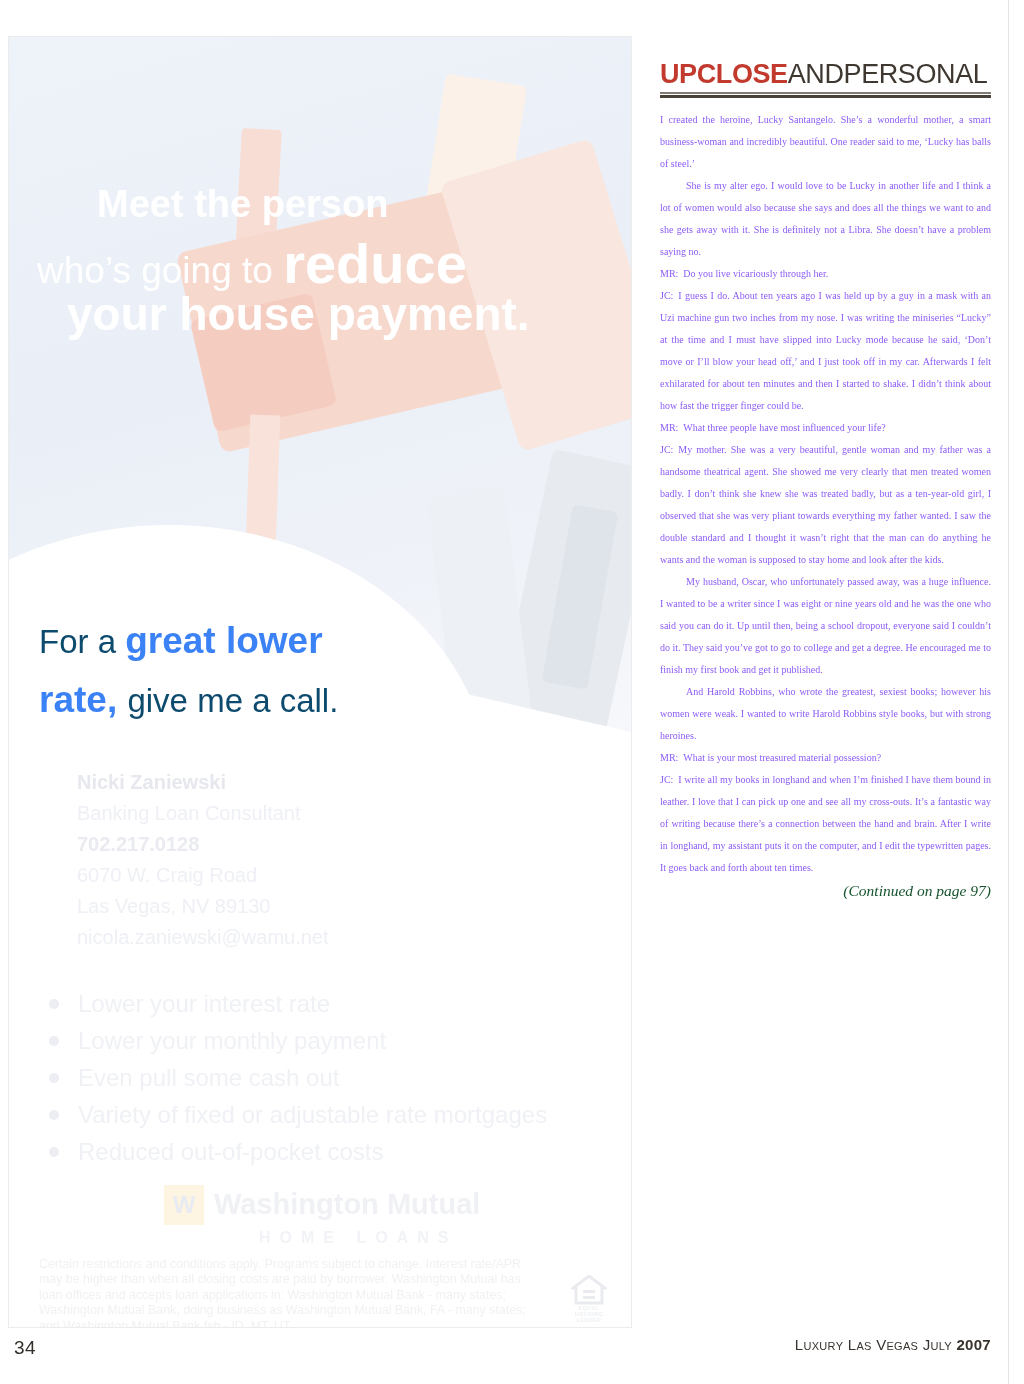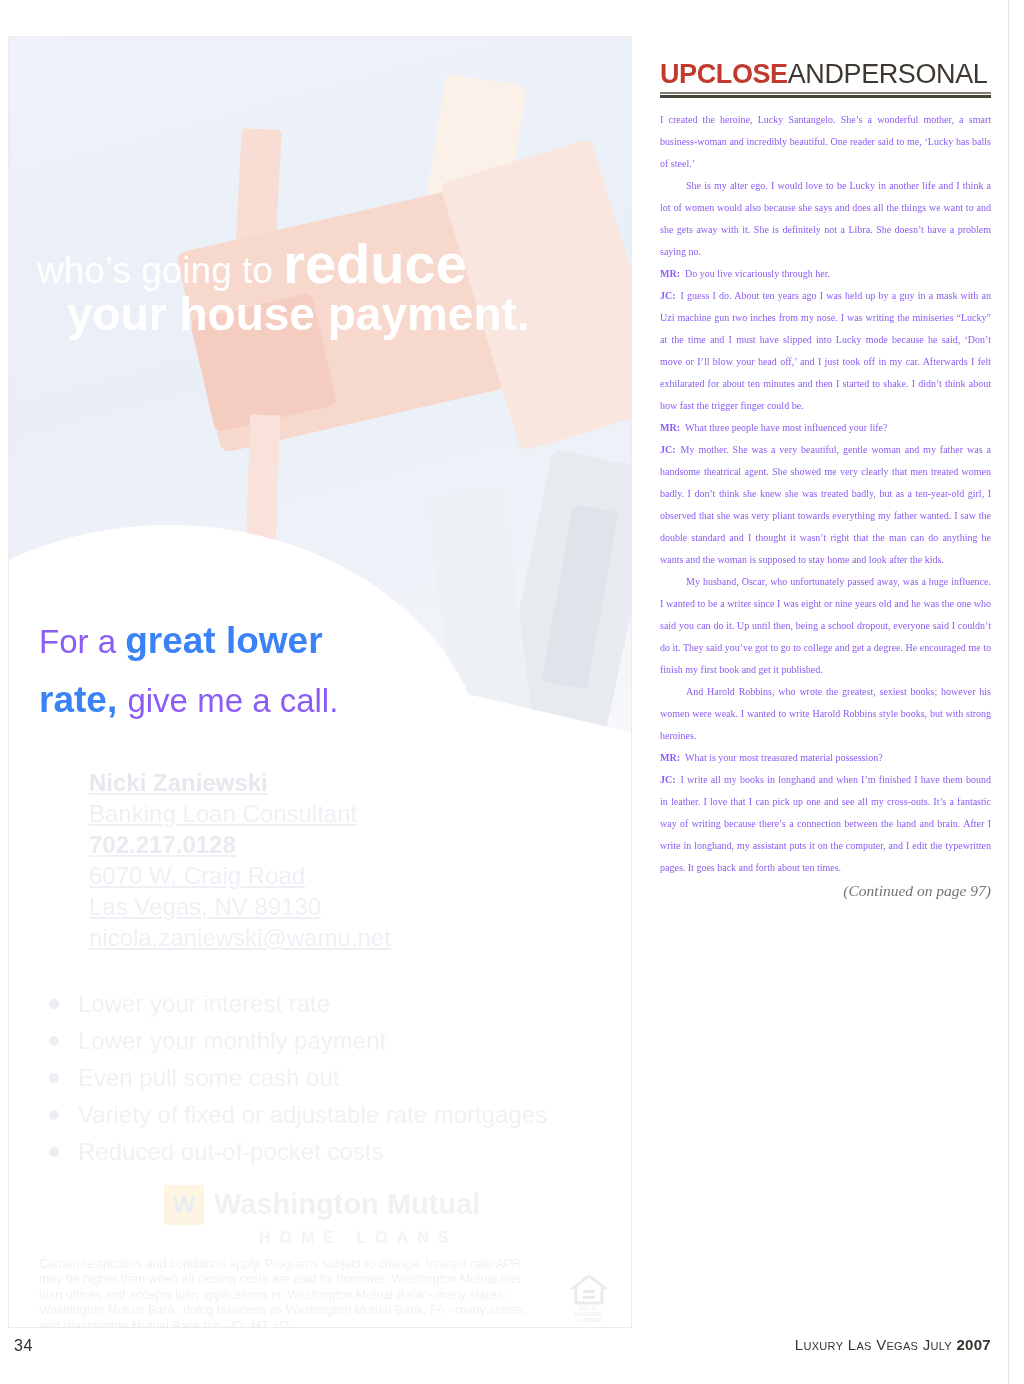--- a/index.html
+++ b/index.html
@@ -2,21 +2,21 @@
 <html><head>
 <meta charset="utf-8">
 <style>
   html,body{margin:0;padding:0;}
   body{
     width:1024px;height:1384px;position:relative;background:#ffffff;
     font-family:"Liberation Sans", sans-serif;overflow:hidden;
   }
   
   .page-edge-line{position:absolute;left:1008px;top:0;width:1px;height:1384px;background:#e4e4e4;}
-  .page-number{position:absolute;left:14px;top:1337px;font-size:16px;color:#33302b;letter-spacing:0.5px;}
+  .page-number{position:absolute;left:14px;top:1337px;font-size:19px;color:#33302b;letter-spacing:0.5px;}
   .mag-footer{position:absolute;left:660px;top:1336px;width:331px;text-align:right;
     font-size:15px;color:#38332d;font-variant:small-caps;letter-spacing:0.3px;}
   .mag-footer b{font-variant:normal;font-weight:700;}
 
   
   .ad{position:absolute;left:8px;top:36px;width:622px;height:1290px;background:#ffffff;
       border:1px solid #ececec;overflow:hidden;}
   .ad-photo{position:absolute;left:0;top:0;width:622px;height:700px;
       background:linear-gradient(165deg,#eef2f9 0%,#eaeff7 45%,#eff2f8 75%,#f7f8fb 100%);overflow:hidden;}
   .shape{position:absolute;}
@@ -34,24 +34,24 @@
   .white-circle{position:absolute;left:-160px;top:488px;width:640px;height:520px;border-radius:50%;background:#ffffff;}
   .ad-lower{position:absolute;left:0;top:700px;width:622px;height:590px;background:#ffffff;}
 
   .ad-headline{position:absolute;color:#ffffff;white-space:nowrap;}
   .hl1{left:88px;top:146px;font-size:38px;font-weight:700;}
   .hl2{left:28px;top:194px;font-size:37px;font-weight:300;}
   .hl2 .big{font-size:56px;font-weight:700;}
   .hl3{left:58px;top:250px;font-size:46px;font-weight:700;}
 
   .ad-tagline{position:absolute;left:30px;top:578px;line-height:52px;white-space:nowrap;}
-  .tag-light{font-size:33px;font-weight:300;color:#8b5cf6;}
+  .tag-light{font-size:33px;font-weight:300;color:#0c4a6e;}
   .tag-bold{font-size:37px;font-weight:700;color:#3b82f6;}
 
-  .ad-contact{position:absolute;left:80px;top:730px;line-height:31px;font-size:24px;color:#eef0f5;text-decoration:underline;}
+  .ad-contact{position:absolute;left:68px;top:730px;line-height:31px;font-size:20px;color:#eef0f5;}
   .c-name{font-weight:700;color:#e6e8ee;}
   .c-phone{font-weight:700;color:#e9ebf0;}
 
   .ad-benefits{position:absolute;left:40px;top:948px;font-size:24px;color:#eff1f5;}
   .benefit{height:37px;display:flex;align-items:center;}
   .dot{width:10px;height:10px;border-radius:50%;background:#eceef3;margin-right:19px;flex:0 0 auto;}
 
   .ad-logo{position:absolute;left:155px;top:1148px;}
   .monogram-box{position:absolute;left:0;top:0;width:40px;height:40px;background:#fdf4e1;
       display:flex;align-items:center;justify-content:center;}
@@ -68,44 +68,47 @@
   
   .article{position:absolute;left:660px;top:28px;width:331px;}
   .article-header{font-size:27px;font-weight:400;letter-spacing:-0.4px;color:#3e3831;white-space:nowrap;margin-top:31px;}
   .hdr-red{font-weight:700;color:#c23a2e;}
   .article-rule{height:6px;margin:2px 0 11px 0;
       background:linear-gradient(to bottom,#837c72 0px,#837c72 1.5px,#ffffff 1.5px,#ffffff 2.5px,#48423a 2.5px,#48423a 6px);}
   .article-body{font-family:"Liberation Serif", serif;font-size:10px;line-height:22px;
       color:#8b5cf6;text-align:justify;}
   .para{margin:0;}
   .para.indent{text-indent:26px;}
-  .plabel{font-weight:700;margin-right:5px;}
+  .plabel{font-weight:400;margin-right:5px;}
   .plabel:empty{margin-right:0;display:none;}
   .continued{font-family:"Liberation Serif", serif;font-style:italic;text-align:right;
-      font-size:15.5px;margin-top:3px;color:#737373;}
+      font-size:15.5px;margin-top:3px;color:#14532d;}
 </style>
 </head>
 <body>
 
 <div class="ad">
   <div class="ad-photo">
     <div class="shape mailbox-flag"></div>
     <div class="shape mailbox-post-top"></div>
     <div class="shape mailbox-body"></div>
     <div class="shape mailbox-body-accent"></div>
     <div class="shape mailbox-post-bottom"></div>
     <div class="shape photo-right-shape"></div>
     <div class="shape stand-gray-1"></div>
     <div class="shape stand-gray-2"></div>
     <div class="shape stand-dark"></div>
     <div class="shape photo-diag-white"></div>
   </div>
   <div class="white-circle"></div>
   <div class="ad-lower"></div>
 
+  <div class="ad-headline hl1">
+    <span>Meet the person</span>
+  </div>
   <div class="ad-headline hl2">
     <span>who’s going to </span><span class="big">reduce</span>
   </div>
   <div class="ad-headline hl3">
     <span>your house payment.</span>
   </div>
 
   <div class="ad-tagline">
     <div><span class="tag-light">For a </span><span class="tag-bold">great lower</span></div>
     <div><span class="tag-bold">rate, </span><span class="tag-light"> give me a call.</span></div>

